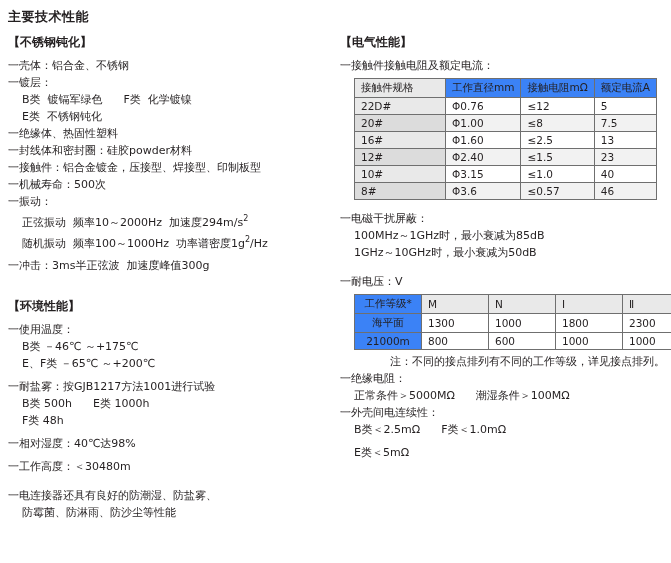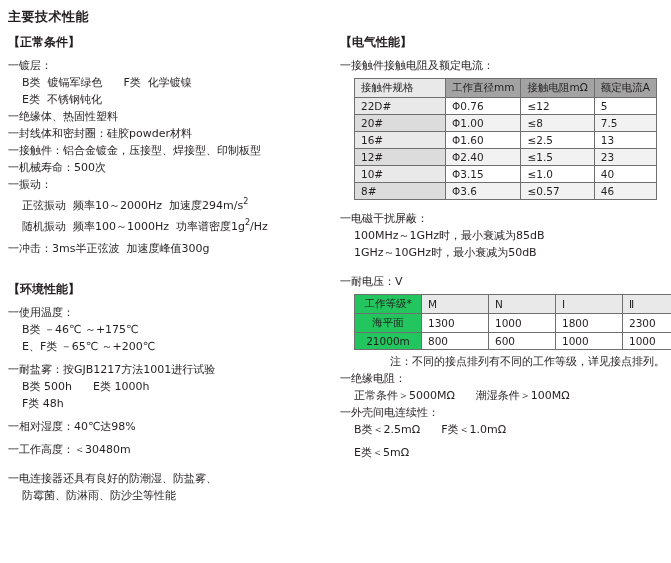--- a/index.html
+++ b/index.html
@@ -64,36 +64,36 @@
     font-size: 10.5px;
     margin: 4px 0 4px 14px;
   }
   table.dt td, table.dt th {
     border: 1px solid #6f6f6f;
     padding: 2px 6px;
     font-weight: normal;
     white-space: nowrap;
   }
   table.dt thead td {
-    background: #a3a3a3;
+    background: #3b82f6;
   }
   table.contact td:first-child {
     background: #e9e9e9;
   }
   table.contact tbody tr:nth-child(even) td:not(:first-child) {
     background: #f2f2f2;
   }
   table.contact tbody tr:nth-child(even) td:first-child {
     background: #dcdcdc;
   }
   table.contact td:first-child {
     min-width: 78px;
   }
   table.volt td:first-child {
-    background: #22c55e;
+    background: #3b82f6;
     text-align: center;
   }
   table.volt thead td {
     background: #e9e9e9;
   }
   table.volt td {
     min-width: 54px;
   }
   .note {
     line-height: 16px;
@@ -103,22 +103,23 @@
 </style>
 </head>
 <body>
 
 <div class="page">
 
   <div class="main-title">主要技术性能</div>
 
   <div class="col-left">
 
-    <div class="section-head">【正常条件】</div>
-
+    <div class="section-head">【不锈钢钝化】</div>
+
+    <div class="line">一壳体：铝合金、不锈钢</div>
     <div class="line">一镀层：</div>
     <div class="line indent1">B类  镀镉军绿色      F类  化学镀镍</div>
     <div class="line indent1">E类  不锈钢钝化</div>
     <div class="line">一绝缘体、热固性塑料</div>
     <div class="line">一封线体和密封圈：硅胶powder材料</div>
     <div class="line">一接触件：铝合金镀金，压接型、焊接型、印制板型</div>
     <div class="line">一机械寿命：500次</div>
     <div class="line">一振动：</div>
 
     <div class="line indent1"><span>正弦振动  频率10～2000Hz  加速度294m/s</span><sup>2</sup></div>

